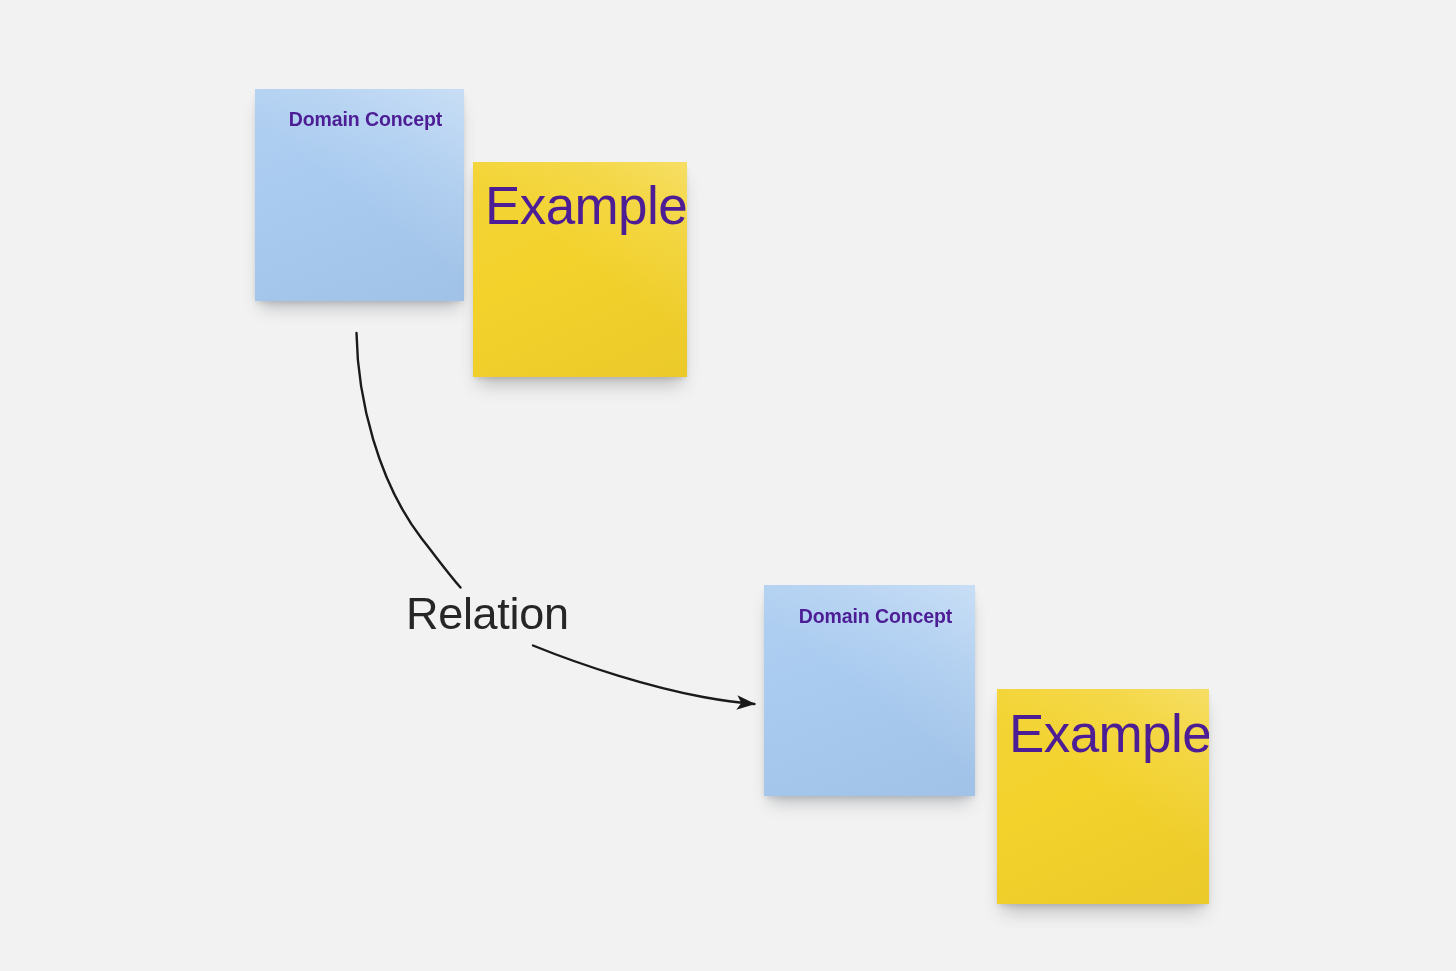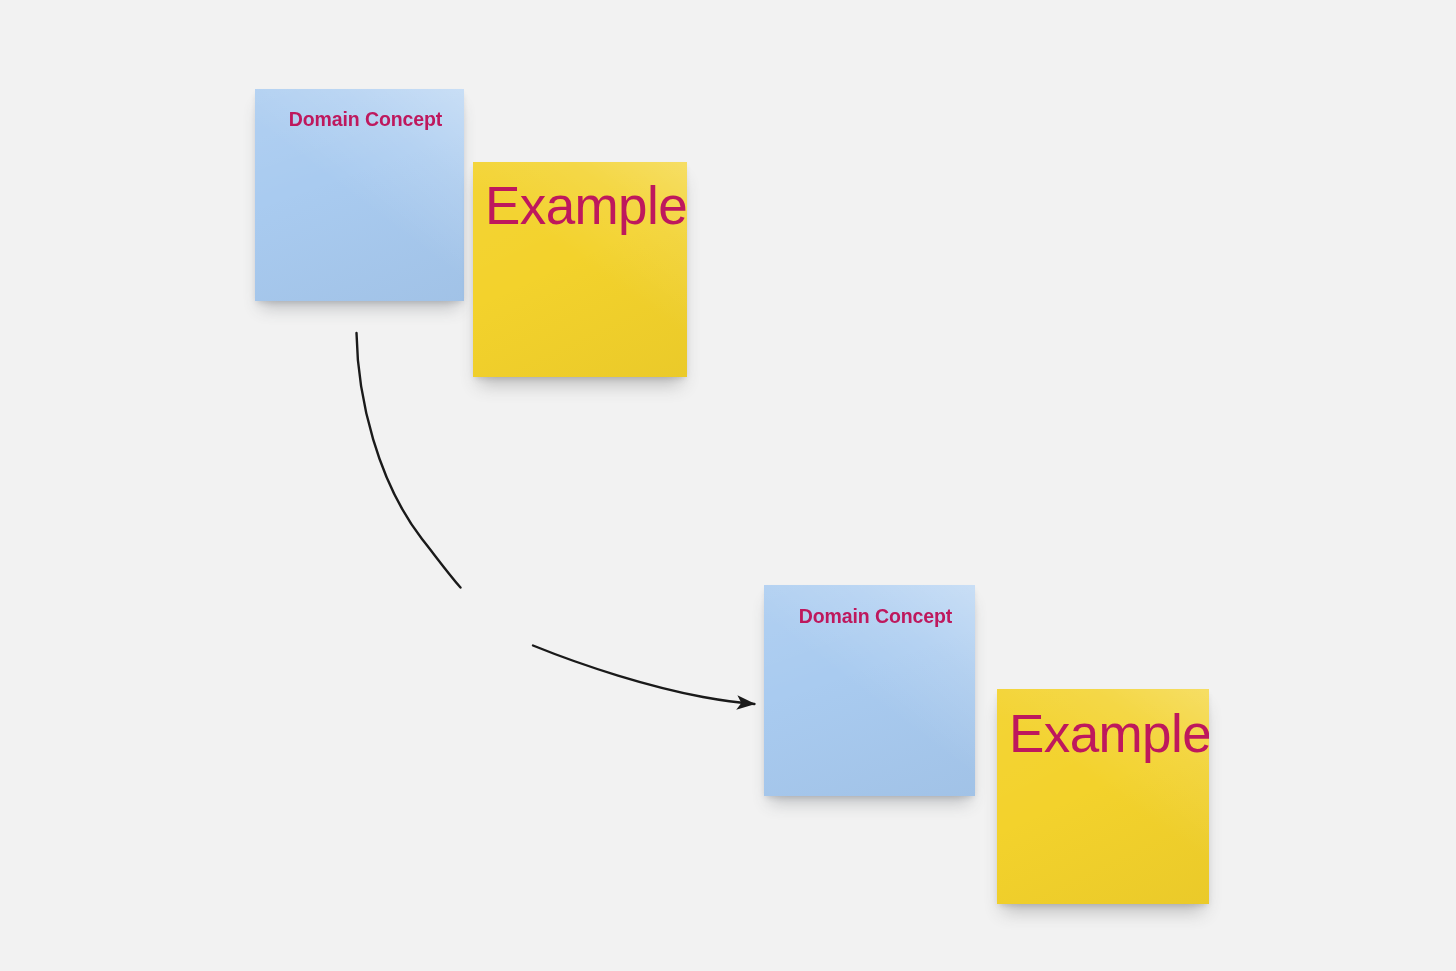--- a/index.html
+++ b/index.html
@@ -34,21 +34,21 @@
     inset: 0;
     pointer-events: none;
   }
 
   .note .note-label {
     position: absolute;
     left: 12px;
     right: 0;
     text-align: center;
     white-space: nowrap;
-    color: #be185d;
+    color: #4c1d95;
   }
 
   
   .note-blue {
     background: #a9cbf0;
     box-shadow:
       0 12px 16px -6px rgba(60, 65, 75, 0.30),
       0 3px 6px -2px rgba(60, 65, 75, 0.20);
   }
   .note-blue .sheen {
@@ -125,20 +125,21 @@
       <marker id="arrow-head" markerWidth="9" markerHeight="9" refX="7.4" refY="3.1" orient="auto" markerUnits="strokeWidth">
         <path d="M0,0.1 L7.8,3.1 L0,6.1 L1.9,3.1 Z" fill="#1a1a1a"></path>
       </marker>
     </defs>
 
     <path d="M356.5,333 C357.6,399 378,482 422,539 C434,554 447,572 460.5,587.5" fill="none" stroke="#1a1a1a" stroke-width="2.4" stroke-linecap="round"></path>
 
     <path d="M533,645.5 C586,667 650,687 703,697 C722,700.5 740,702.8 754.5,704" fill="none" stroke="#1a1a1a" stroke-width="2.4" stroke-linecap="round" marker-end="url(#arrow-head)"></path>
   </svg>
 
+  <div id="relation-label">Relation</div>
 
   <div id="note-concept-1" class="note note-blue">
     <div class="sheen"></div>
     <div class="note-label">Domain Concept</div>
   </div>
 
   <div id="note-example-1" class="note note-yellow">
     <div class="sheen"></div>
     <div class="note-label">Example</div>
   </div>

